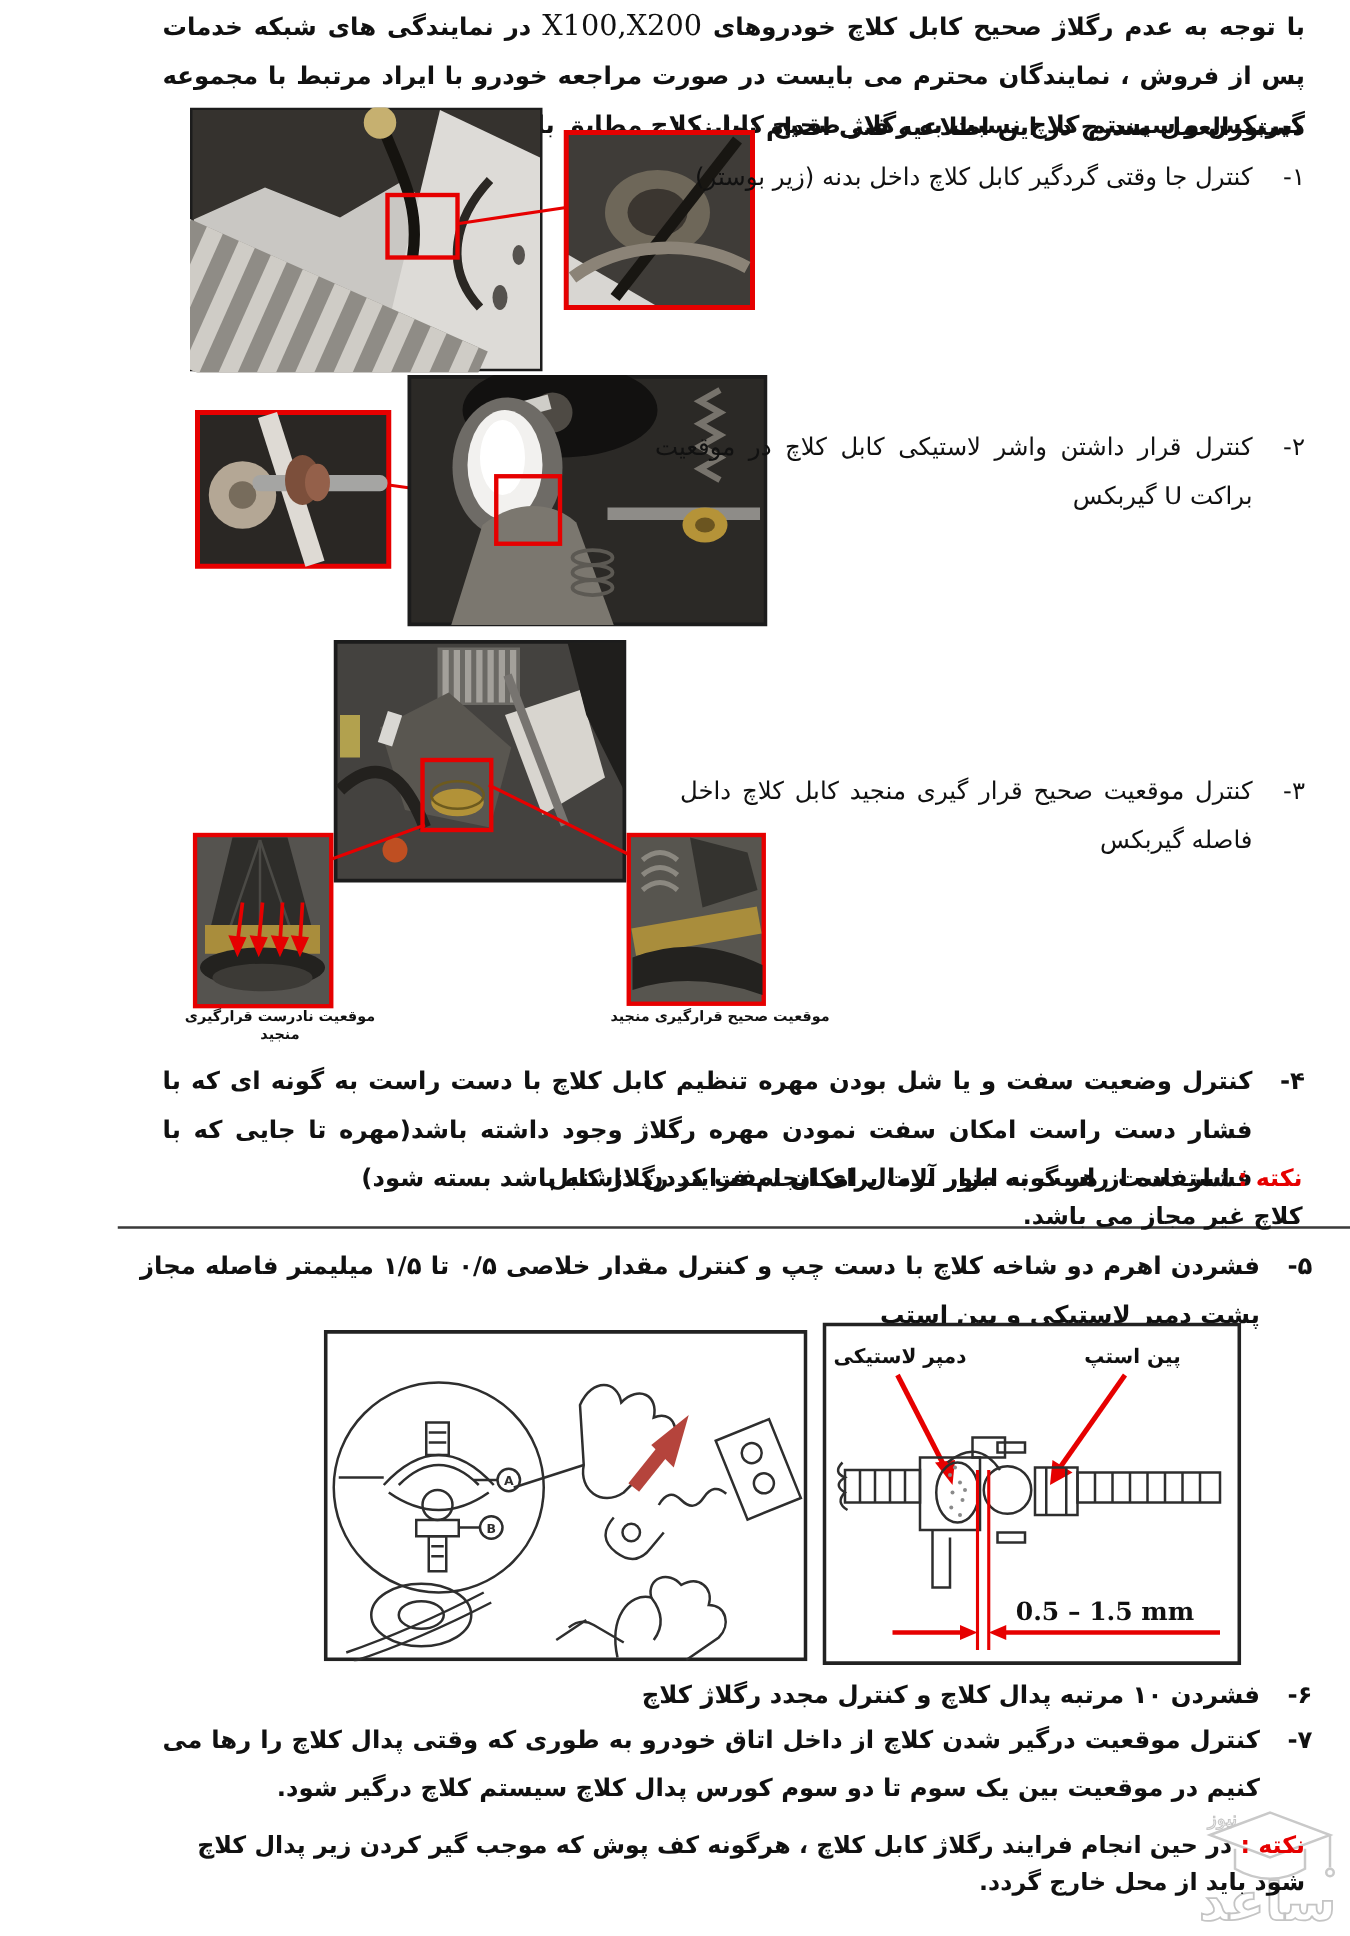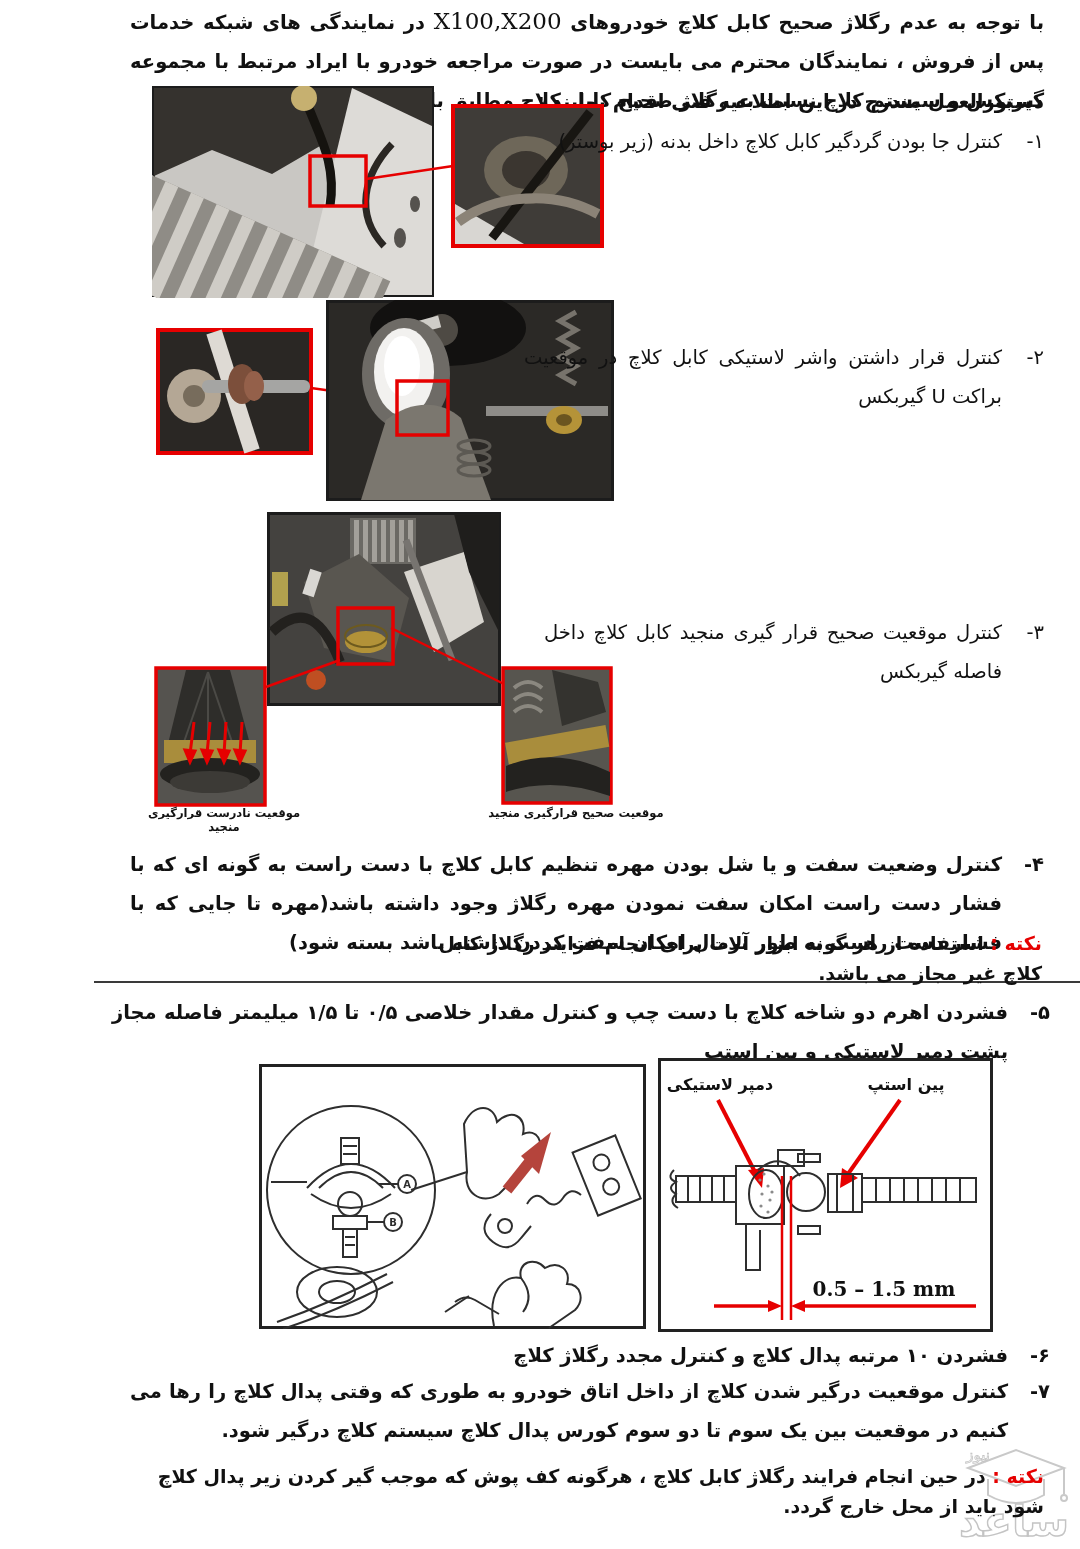--- a/index.html
+++ b/index.html
@@ -164,21 +164,21 @@
           <rect x="352" y="222" width="102" height="22" fill="#a98d3c"></rect>
         </g>
       <path d="M352 254 Q402 234 456 260 L456 284 Q400 264 352 280 Z" fill="#23221f"></path>
     </g>
   </svg>
   <div class="cap" style="top:806px;left:40px;width:180px">موقعیت نادرست قرارگیری منجید</div>
   <div class="cap" style="top:806px;left:392px;width:180px">موقعیت صحیح قرارگیری منجید</div>
 
   <div class="step w400" style="top:122px;right:36px;width:545px">
     <span class="num">۱-</span>
-    <div class="txt">کنترل جا بودن گردگیر کابل کلاچ داخل بدنه (زیر بوستر)</div>
+    <div class="txt">کنترل جا وقتی گردگیر کابل کلاچ داخل بدنه (زیر بوستر)</div>
   </div>
   <div class="step w400" style="top:338px;right:36px;width:520px">
     <span class="num">۲-</span>
     <div class="txt">کنترل قرار داشتن واشر لاستیکی کابل کلاچ در موقعیت براکت U گیربکس</div>
   </div>
   <div class="step w400" style="top:613px;right:36px;width:500px">
     <span class="num">۳-</span>
     <div class="txt">کنترل موقعیت صحیح قرار گیری منجید کابل کلاچ داخل فاصله گیربکس</div>
   </div>
 

